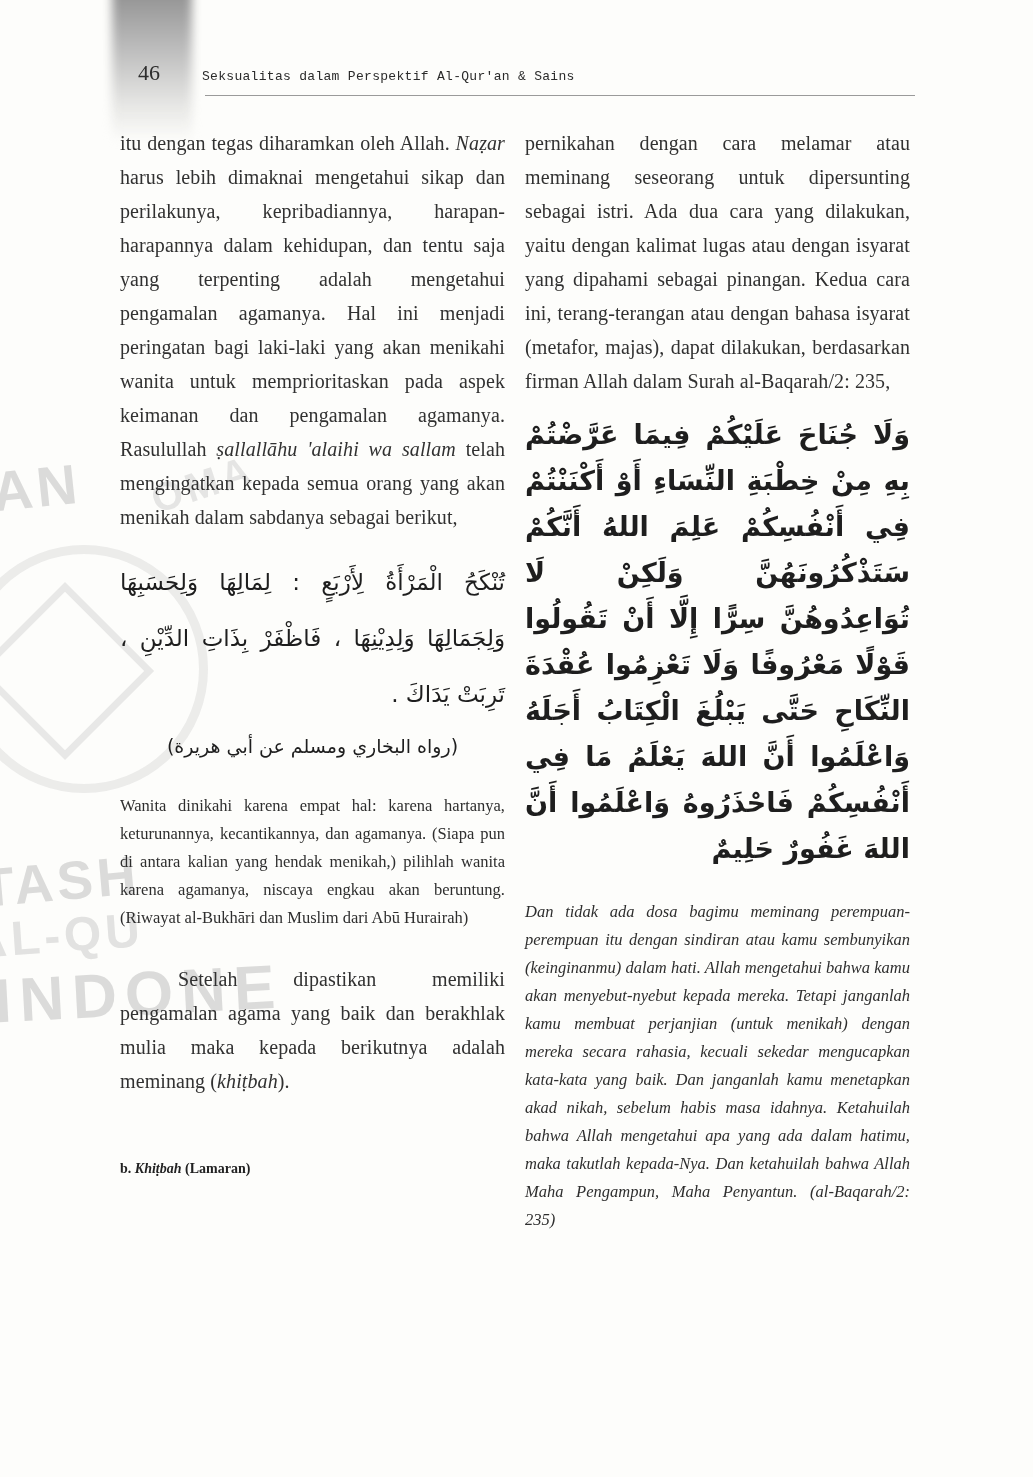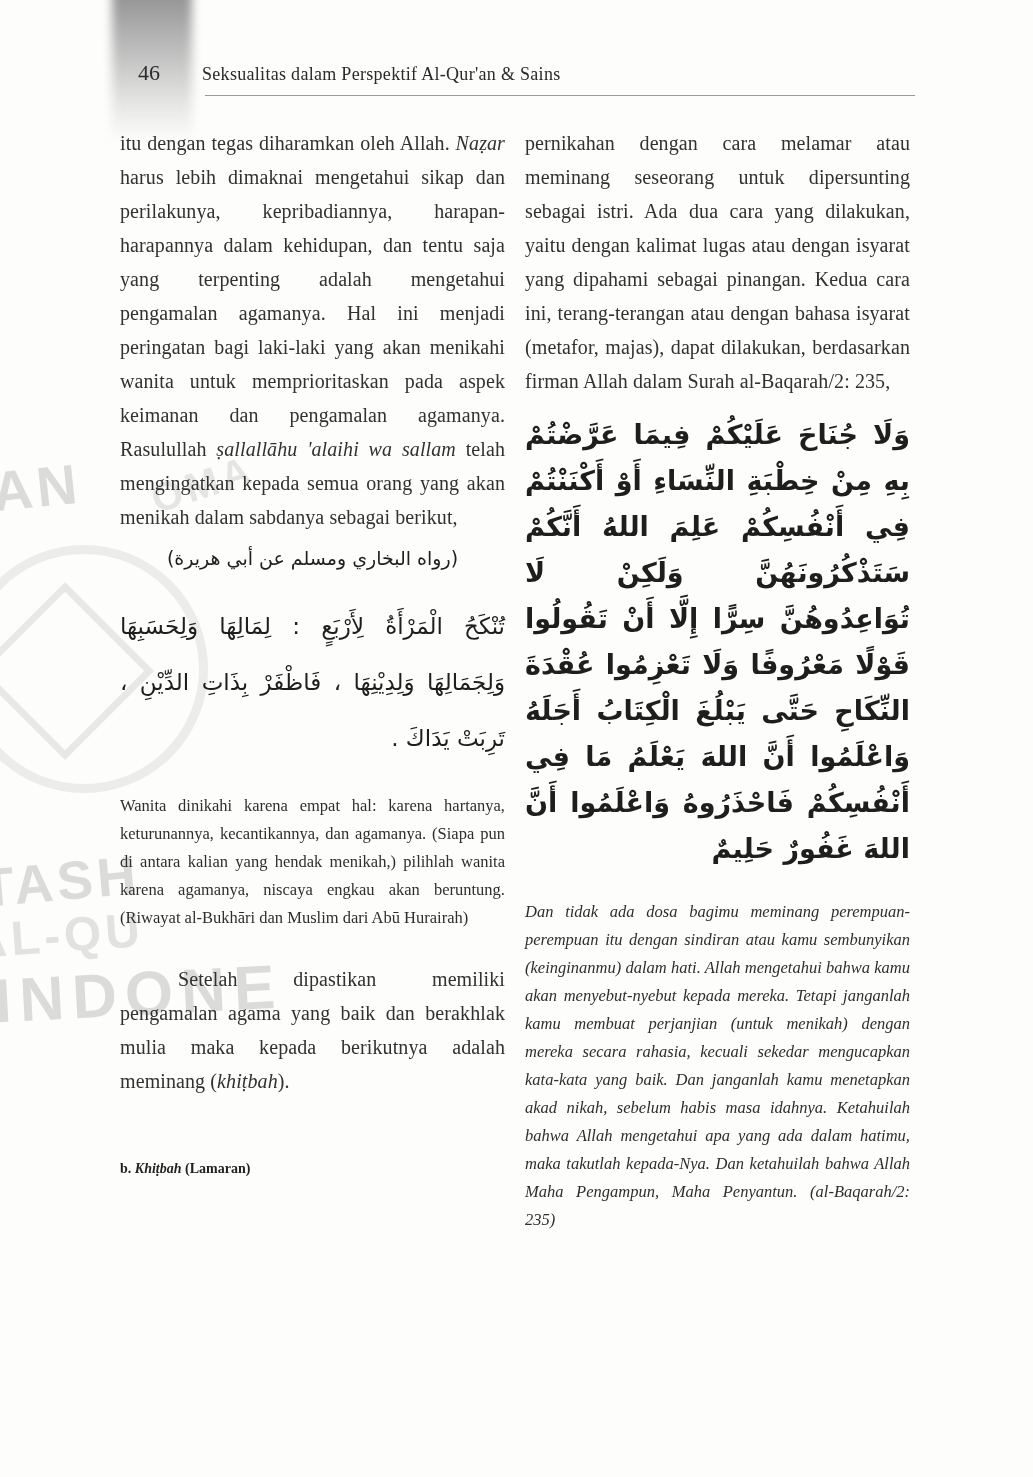--- a/index.html
+++ b/index.html
@@ -32,21 +32,21 @@
   .wm-circle { position:absolute; left:-40px; top:545px; width:230px; height:230px;
     border:9px solid #bcbcbc; border-radius:50%; opacity:.6; }
   .wm-diamond { position:absolute; left:2px; top:608px; width:112px; height:112px;
     border:7px solid #bcbcbc; transform:rotate(45deg); opacity:.7; }
 
   .content { position:relative; z-index:1; padding:60px 118px 0 120px; }
 
   
   .header-row { display:flex; align-items:baseline; }
   .page-number { font-size:22px; color:#2d2d2d; margin-left:18px; }
-  .running-title { font-size:18px; color:#2a2a2a; margin-left:42px; letter-spacing:.3px; }
+  .running-title { font-size:13px; color:#2a2a2a; margin-left:42px; letter-spacing:.3px;font-family:Liberation Mono, monospace; }
   .header-rule { height:1px; background:#9a9a9a; margin-top:9px; margin-left:85px; }
 
   
   .columns { display:flex; gap:20px; margin-top:30px; }
   .col { width:385px; }
 
   p { margin:0; }
   .body-text { font-size:20px; line-height:34px; text-align:justify; letter-spacing:.1px; color:#313131; }
   .indent-first { text-indent:58px; }
   .mt { margin-top:30px; }
@@ -86,22 +86,22 @@
       <span class="page-number">46</span>
       <span class="running-title">Seksualitas dalam Perspektif Al-Qur'an &amp; Sains</span>
     </div>
     <div class="header-rule"></div>
 
     <div class="columns">
 
       <div class="col">
         <p class="body-text"><span>itu dengan tegas diharamkan oleh Allah. </span><span style="font-style: italic;">Naẓar</span><span> harus lebih dimaknai mengetahui sikap dan perilakunya, kepribadiannya, harapan-harapannya dalam kehidupan, dan tentu saja yang terpenting adalah mengetahui pengamalan agamanya. Hal ini menjadi peringatan bagi laki-laki yang akan menikahi wanita untuk memprioritaskan pada aspek keimanan dan pengamalan agamanya. Rasulullah </span><span style="font-style: italic;">ṣallallāhu 'alaihi wa sallam</span><span> telah mengingatkan kepada semua orang yang akan menikah dalam sabdanya sebagai berikut,</span></p>
 
+        <div class="arabic hadith-text" dir="rtl">تُنْكَحُ الْمَرْأَةُ لِأَرْبَعٍ : لِمَالِهَا وَلِحَسَبِهَا وَلِجَمَالِهَا وَلِدِيْنِهَا ، فَاظْفَرْ بِذَاتِ الدِّيْنِ ، تَرِبَتْ يَدَاكَ .</div>
         <div class="arabic hadith-source" dir="rtl">(رواه البخاري ومسلم عن أبي هريرة)</div>
-        <div class="arabic hadith-text" dir="rtl">تُنْكَحُ الْمَرْأَةُ لِأَرْبَعٍ : لِمَالِهَا وَلِحَسَبِهَا وَلِجَمَالِهَا وَلِدِيْنِهَا ، فَاظْفَرْ بِذَاتِ الدِّيْنِ ، تَرِبَتْ يَدَاكَ .</div>
 
         <p class="translation"><span style="">Wanita dinikahi karena empat hal: karena hartanya, keturunannya, kecantikannya, dan agamanya. (Siapa pun di antara kalian yang hendak menikah,) pilihlah wanita karena agamanya, niscaya engkau akan beruntung.</span><span> (Riwayat al-Bukhāri dan Muslim dari Abū Hurairah)</span></p>
 
         <p class="body-text mt indent-first"><span>Setelah dipastikan memiliki pengamalan agama yang baik dan berakhlak mulia maka kepada berikutnya adalah meminang (</span><span style="font-style: italic;">khiṭbah</span><span>).</span></p>
 
         <h3 class="heading"><span style="font-weight: bold;">b. </span><span style="font-style: italic; font-weight: bold;">Khiṭbah</span><span style="font-weight: bold;"> (Lamaran)</span></h3>
 
       </div>
 
       <div class="col">

